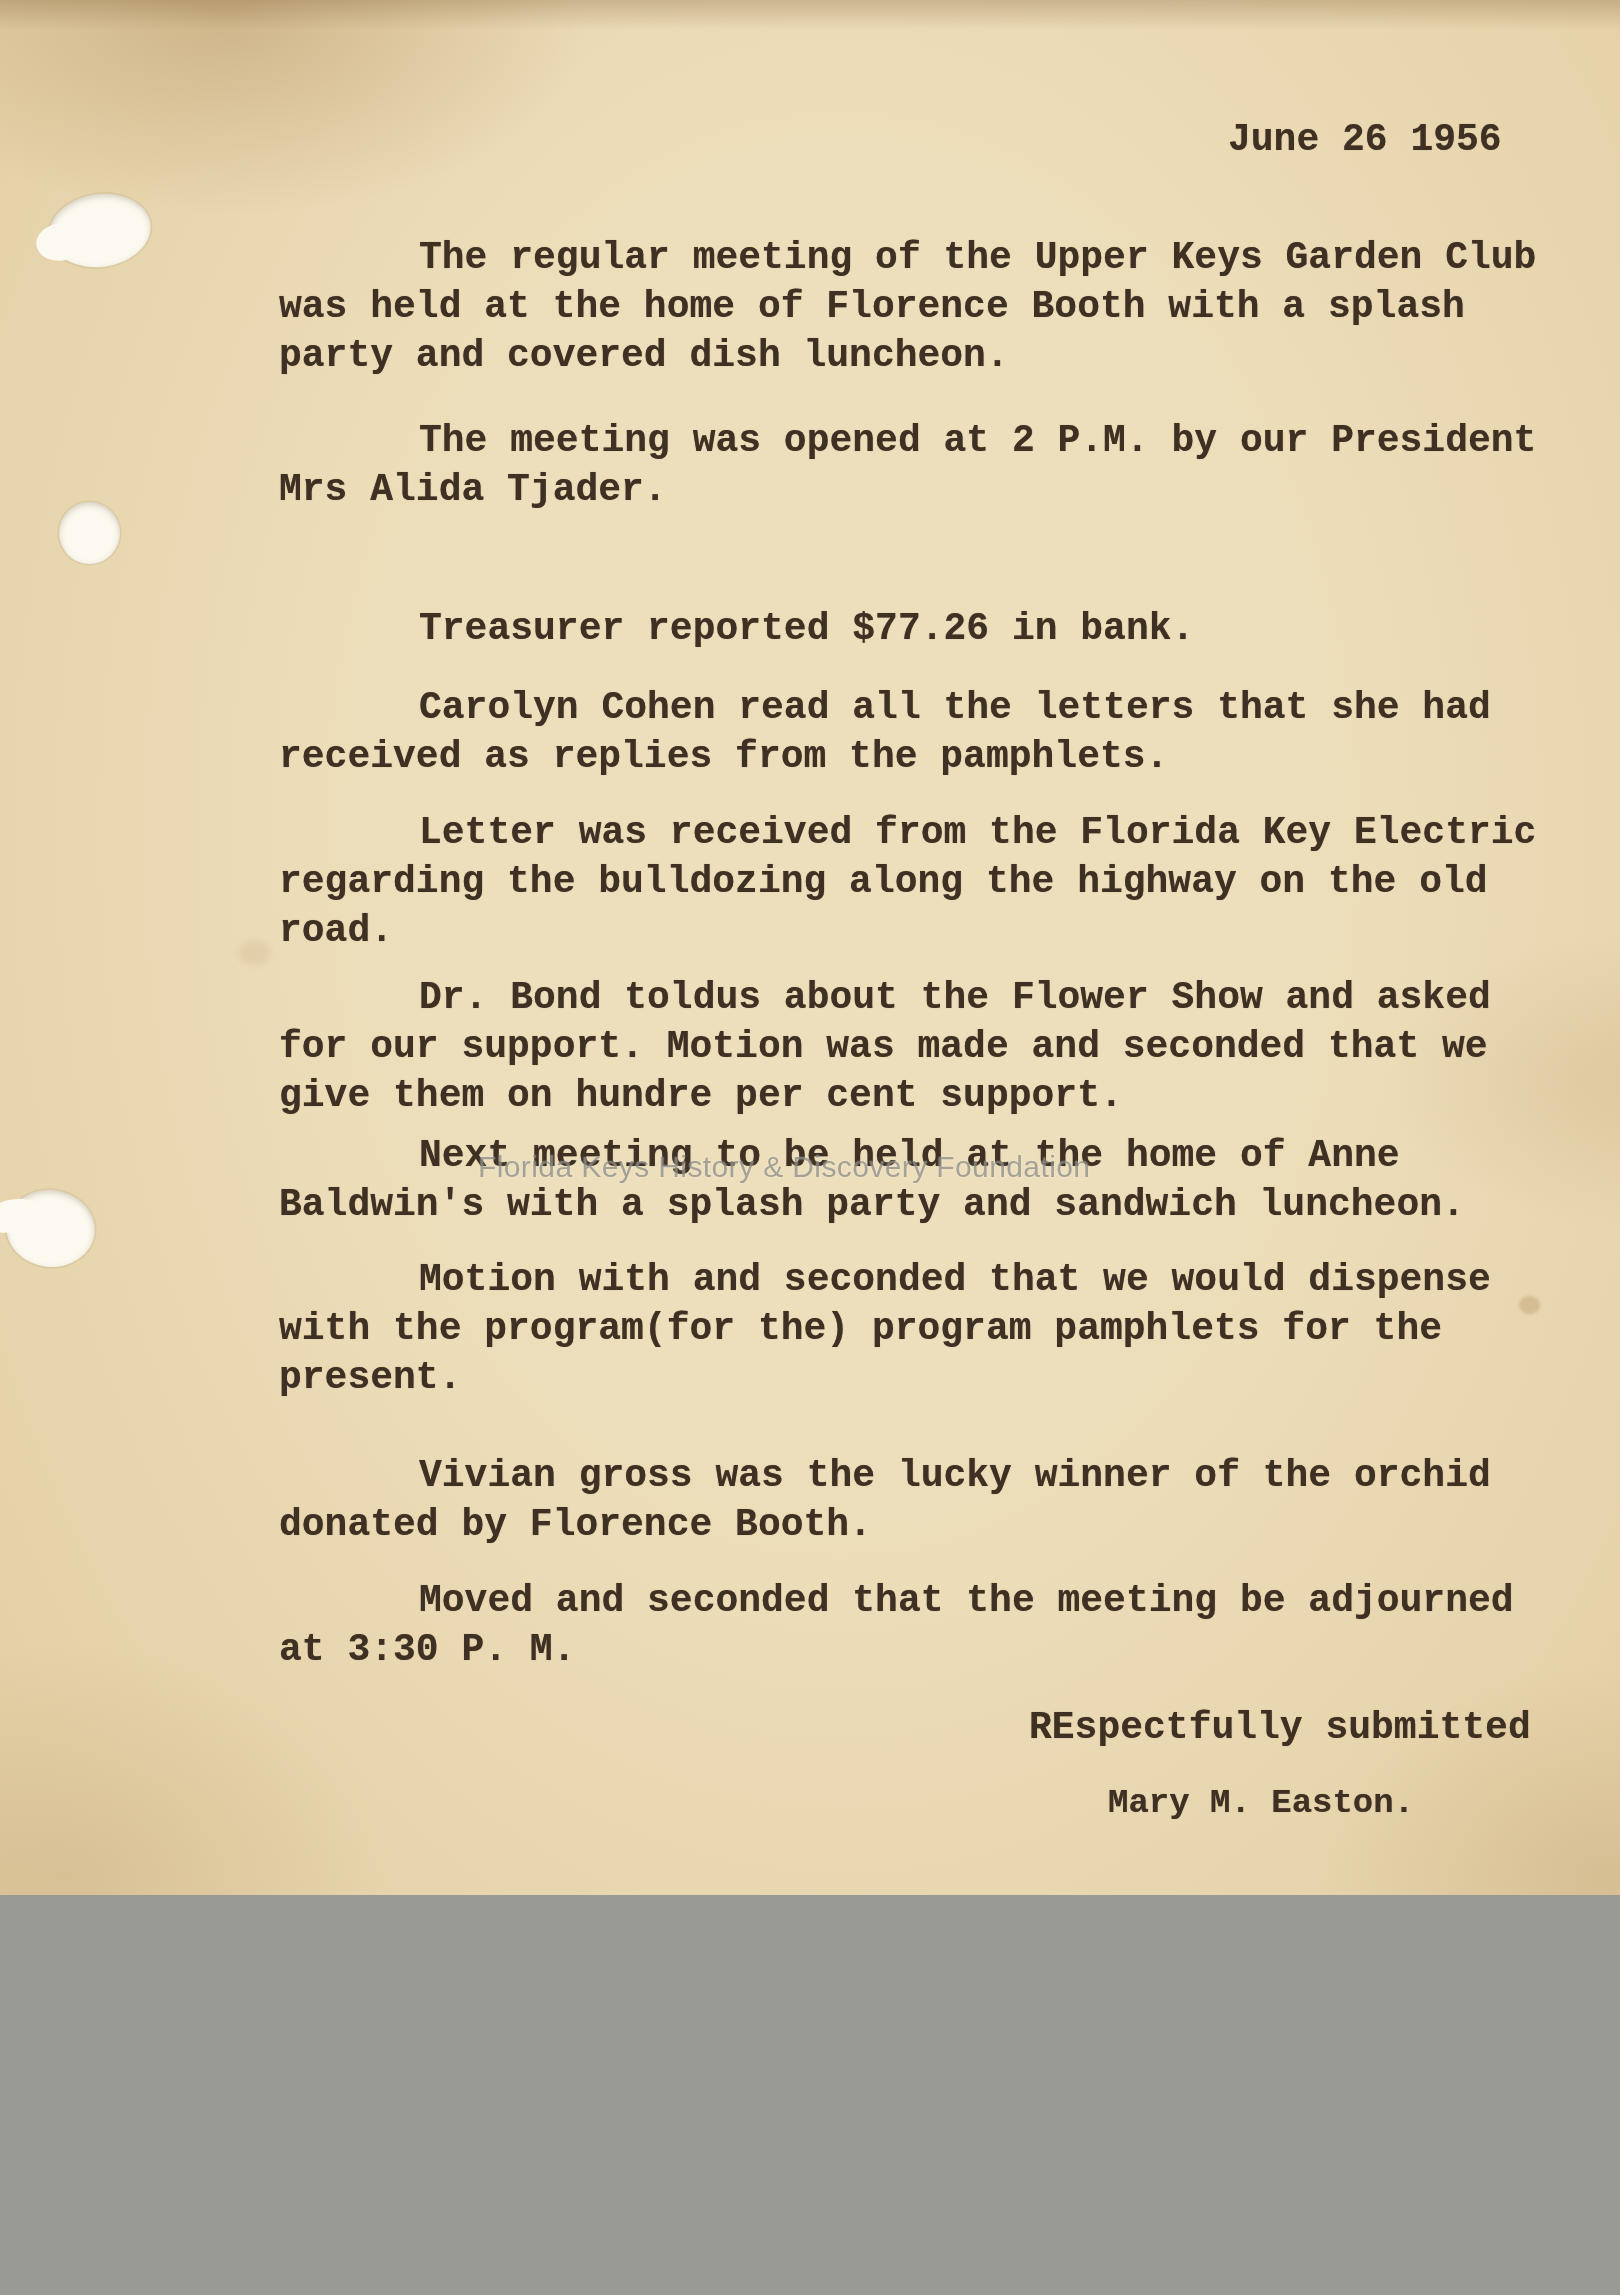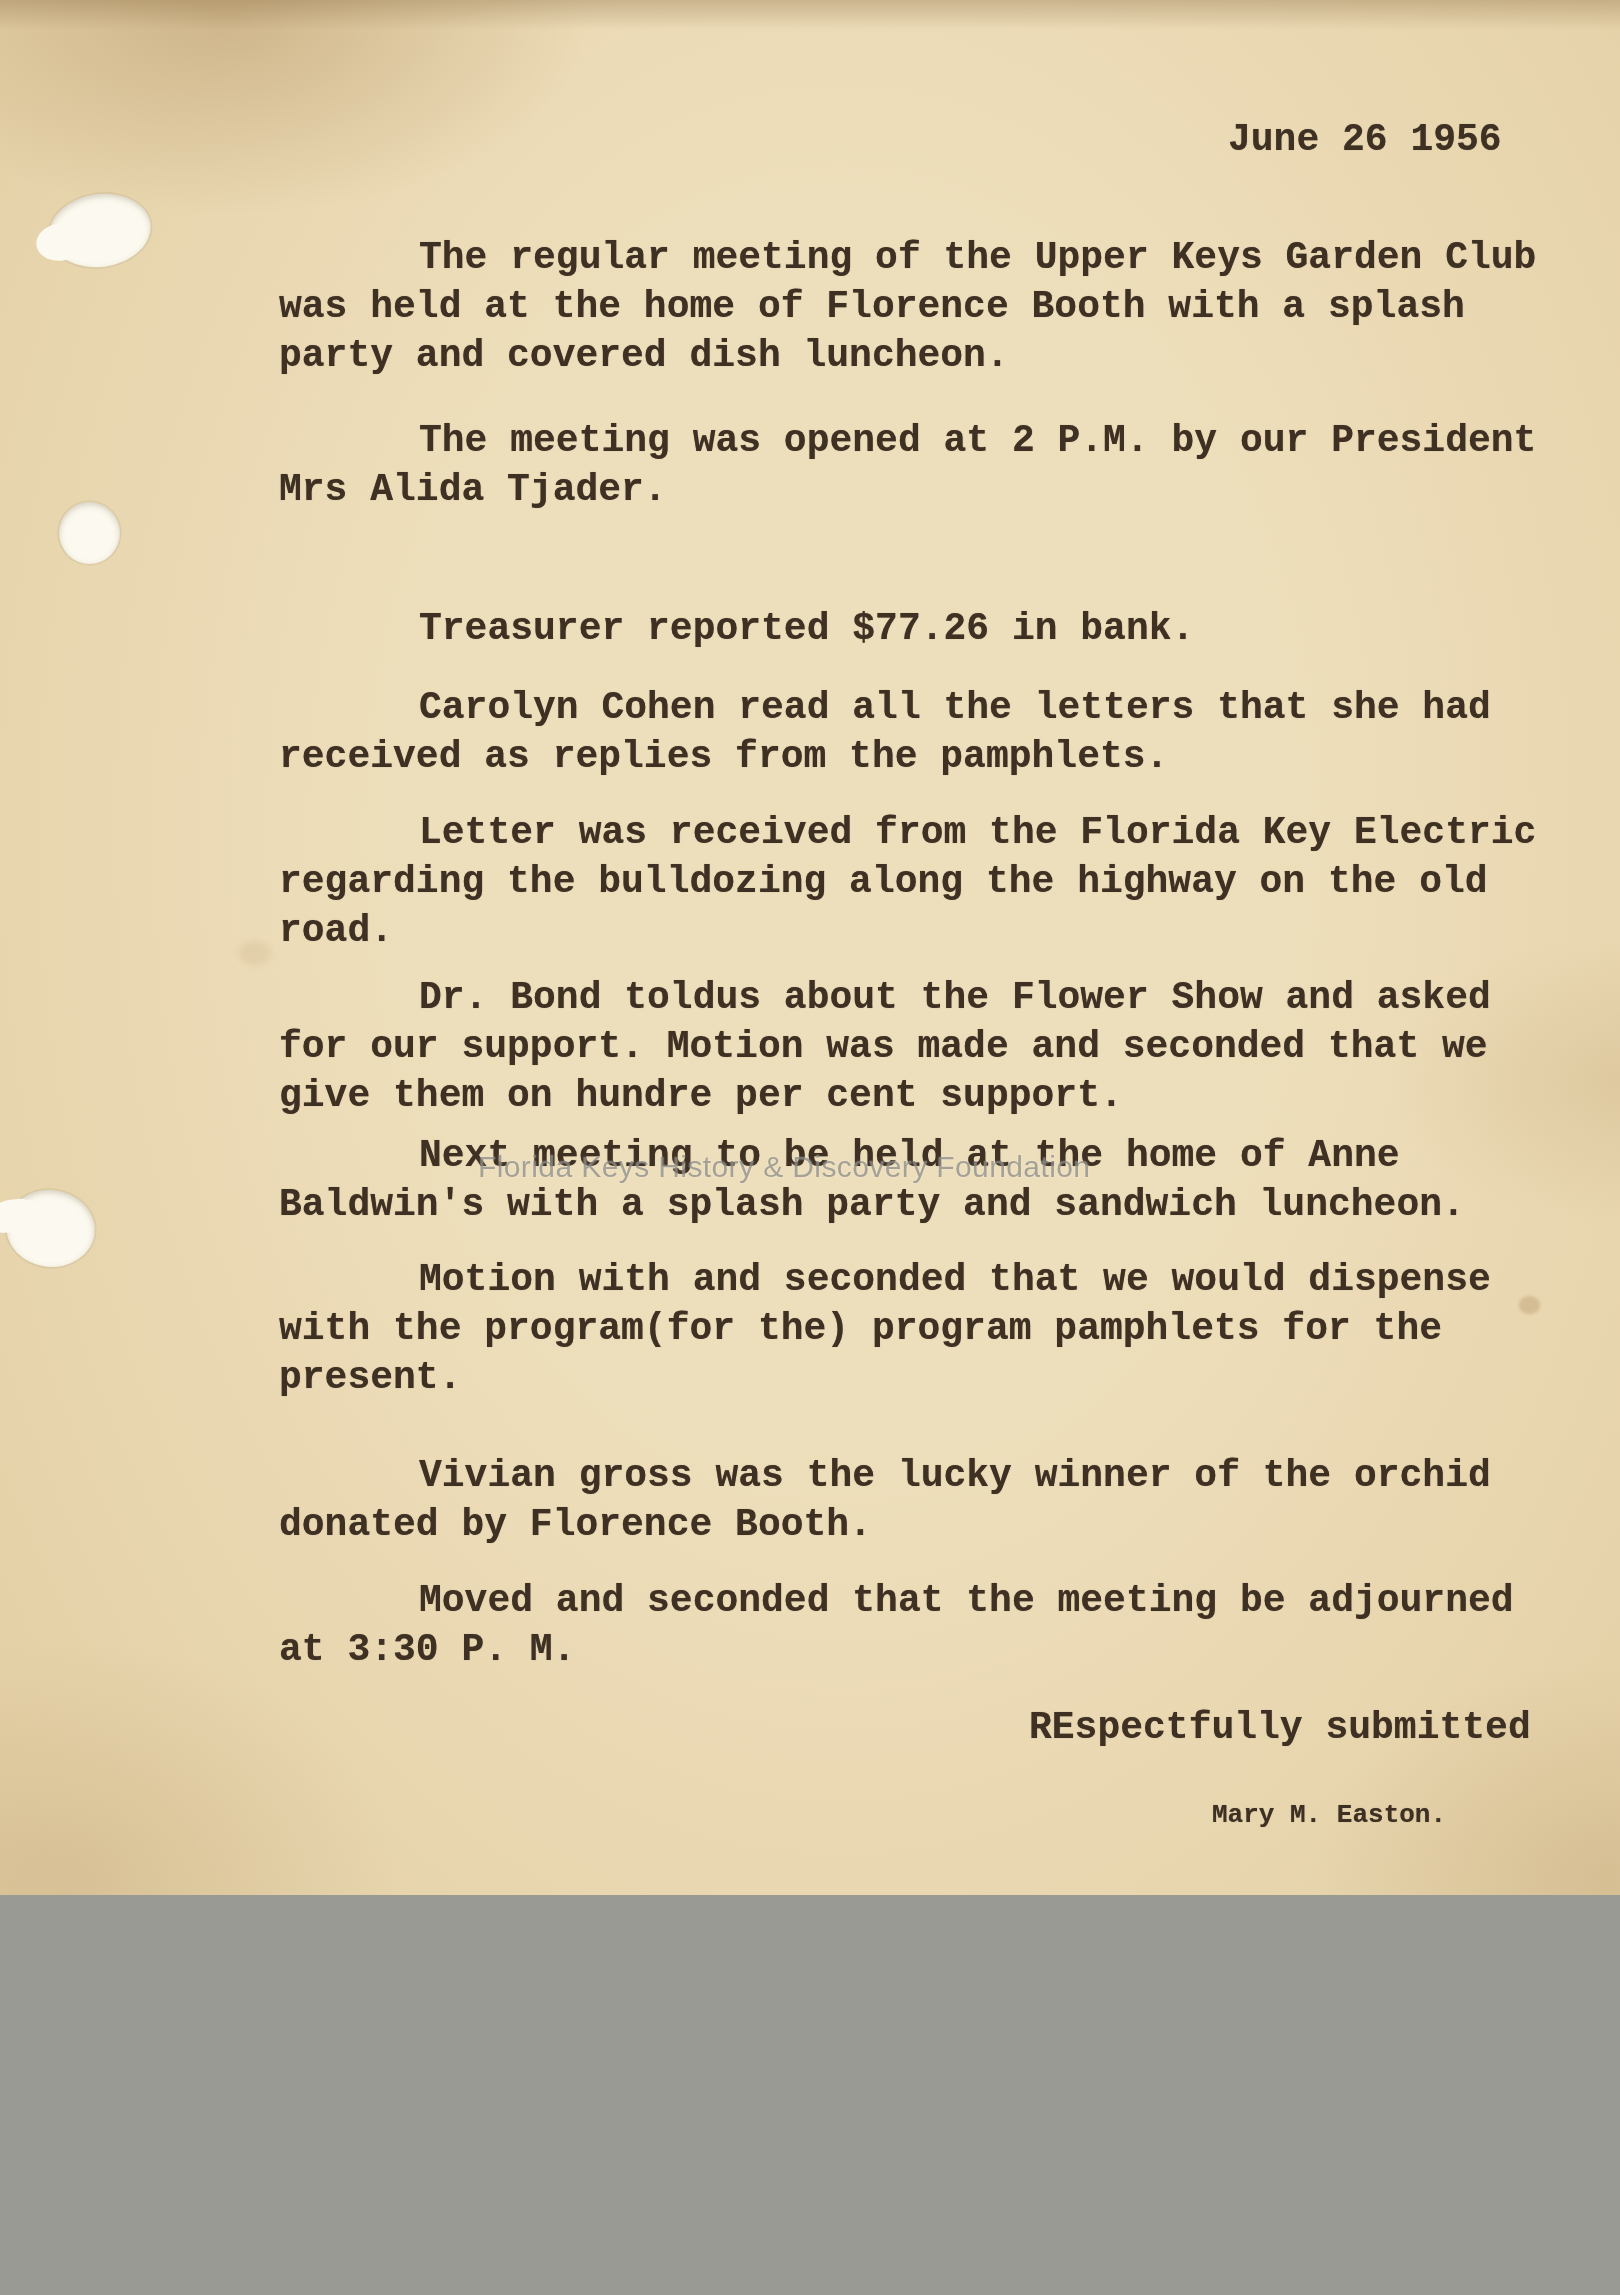--- a/index.html
+++ b/index.html
@@ -60,26 +60,25 @@
   .closing-line {
     position: absolute;
     left: 1029px;
     top: 1706px;
     font-size: 38px;
     font-weight: 700;
     text-shadow: 0 0 0.8px rgba(62, 48, 35, 0.55);
   }
   .signature-line {
     position: absolute;
-    left: 1212px;
+    left: 1108px;
     top: 1784px;
-    font-size: 26px;
+    font-size: 34px;
     font-weight: 700;
     text-shadow: 0 0 0.8px rgba(62, 48, 35, 0.55);
-    margin-top: 16px;
   }
 
   
   .watermark {
     position: absolute;
     left: 478px;
     top: 1150px;
     font-family: "Liberation Sans", sans-serif;
     font-size: 30px;
     font-weight: 400;

